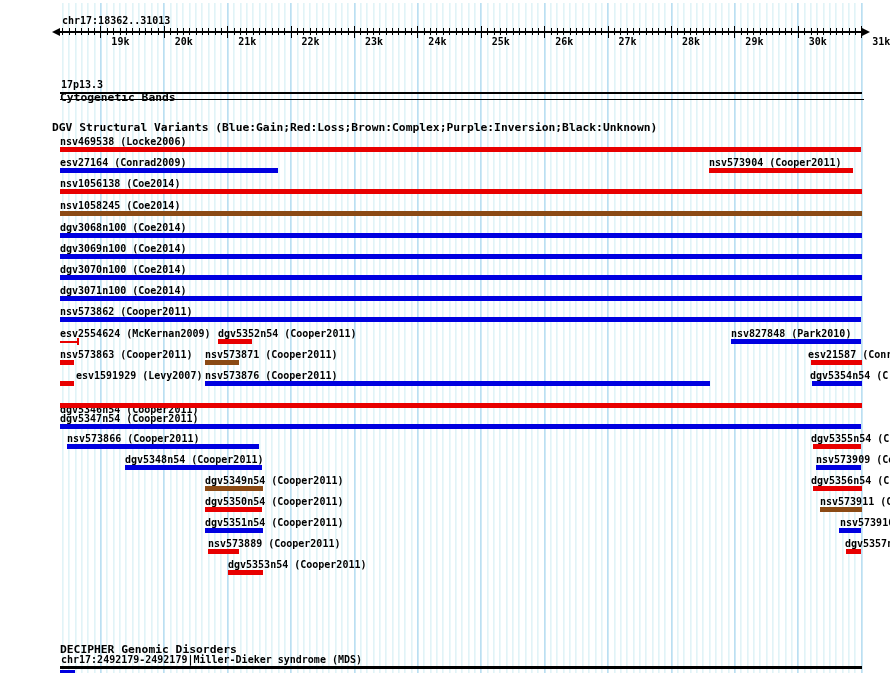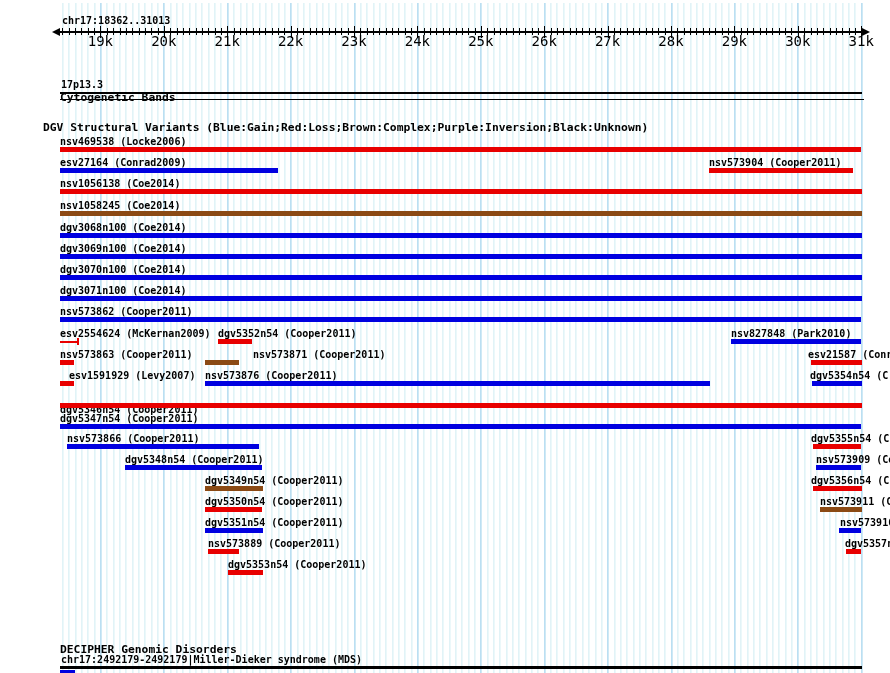--- a/index.html
+++ b/index.html
@@ -8,21 +8,21 @@
   .stripes{position:absolute;left:61px;top:3px;width:804px;height:670px;
     background-image:
       repeating-linear-gradient(90deg,#a3d2ee 0 1px,transparent 1px 63.394px),
       repeating-linear-gradient(90deg,#cdecf2 0 1px,transparent 1px 6.3394px);
     background-position:39.4px 0,1.4px 0;}
   .lbl{position:absolute;font-size:10px;line-height:11px;font-weight:bold;white-space:pre;}
   .title{position:absolute;font-size:11.3px;line-height:13px;font-weight:bold;white-space:pre;}
   .bar{position:absolute;height:5px;}
   .hline{position:absolute;background:#000;}
   .tick{position:absolute;width:1px;background:#000;}
-  .tick-label{position:absolute;font-size:14px;line-height:11px;font-weight:normal;transform:translateX(-50%);white-space:pre;}
+  .tick-label{position:absolute;font-size:10px;line-height:11px;font-weight:bold;transform:translateX(-50%);white-space:pre;margin-left:20px;}
   .arrow-l{position:absolute;width:0;height:0;border-top:4px solid transparent;border-bottom:4px solid transparent;border-right:8px solid #000;}
   .arrow-r{position:absolute;width:0;height:0;border-top:4px solid transparent;border-bottom:4px solid transparent;border-left:8px solid #000;}
 </style>
 </head>
 <body>
 
 <div class="screen">
   <div class="stripes"></div>
 
   <div class="lbl" style="left:62px;top:15px;">chr17:18362..31013</div>
@@ -185,21 +185,21 @@
       <div class="tick-label" style="left: 861.2px; top: 36px;">31k</div>
     </div>
 
   <div class="title" style="left:60px;top:67px;margin-top:24px;">Cytogenetic Bands</div>
   <div class="lbl" style="left:61px;top:79px;">17p13.3</div>
   <div id="cyto-track">
       <div style="position: absolute; left: 60px; top: 92px; width: 802px; height: 2px; background: rgb(0, 0, 0);"></div>
     </div>
   <div class="hline" style="left:60px;top:99px;width:804px;height:1px;"></div>
 
-  <div class="title" style="left:43px;top:121px;">DGV Structural Variants (Blue:Gain;Red:Loss;Brown:Complex;Purple:Inversion;Black:Unknown)</div>
+  <div class="title" style="left:52px;top:121px;">DGV Structural Variants (Blue:Gain;Red:Loss;Brown:Complex;Purple:Inversion;Black:Unknown)</div>
   <div id="dgv-rows">
       <div class="lbl" style="left: 60px; top: 136px;">nsv469538 (Locke2006)</div>
       <div class="bar" style="left: 60px; top: 147px; width: 801.2px; background: rgb(232, 0, 0);"></div>
       <div class="lbl" style="left: 60px; top: 157px;">esv27164 (Conrad2009)</div>
       <div class="bar" style="left: 60px; top: 168px; width: 217.9px; background: rgb(0, 0, 224);"></div>
       <div class="lbl" style="left: 709px; top: 157px;">nsv573904 (Cooper2011)</div>
       <div class="bar" style="left: 709px; top: 168px; width: 143.9px; background: rgb(232, 0, 0);"></div>
       <div class="lbl" style="left: 60px; top: 178px;">nsv1056138 (Coe2014)</div>
       <div class="bar" style="left: 60px; top: 189px; width: 802px; background: rgb(232, 0, 0);"></div>
       <div class="lbl" style="left: 60px; top: 200px; text-align: center;">nsv1058245 (Coe2014)</div>
@@ -216,25 +216,25 @@
       <div class="bar" style="left: 60px; top: 317px; width: 801.2px; background: rgb(0, 0, 224);"></div>
       <div class="lbl" style="left: 60px; top: 328px;">esv2554624 (McKernan2009)</div>
       <div style="position: absolute; left: 60px; top: 341px; width: 17.9px; height: 2px; background: rgb(232, 0, 0);"></div>
       <div style="position: absolute; left: 76.9px; top: 338px; width: 2px; height: 7px; background: rgb(232, 0, 0);"></div>
       <div class="lbl" style="left: 218px; top: 328px;">dgv5352n54 (Cooper2011)</div>
       <div class="bar" style="left: 217.7px; top: 339px; width: 34.2px; background: rgb(232, 0, 0);"></div>
       <div class="lbl" style="left: 731px; top: 328px;">nsv827848 (Park2010)</div>
       <div class="bar" style="left: 731.2px; top: 339px; width: 130px; background: rgb(0, 0, 224);"></div>
       <div class="lbl" style="left: 60px; top: 349px;">nsv573863 (Cooper2011)</div>
       <div class="bar" style="left: 60px; top: 360px; width: 13.8px; background: rgb(232, 0, 0);"></div>
-      <div class="lbl" style="left: 205px; top: 349px; margin-left: 48px;">nsv573871 (Cooper2011)</div>
+      <div class="lbl" style="left: 205px; top: 349px;">nsv573871 (Cooper2011)</div>
       <div class="bar" style="left: 205px; top: 360px; width: 34.2px; background: rgb(139, 74, 20);"></div>
       <div class="lbl" style="left: 808px; top: 349px;">esv21587 (Conr</div>
       <div class="bar" style="left: 811.1px; top: 360px; width: 50.9px; background: rgb(232, 0, 0);"></div>
-      <div class="lbl" style="left: 69px; top: 370px;">esv1591929 (Levy2007)</div>
+      <div class="lbl" style="left: 76px; top: 370px;">esv1591929 (Levy2007)</div>
       <div class="bar" style="left: 60px; top: 381px; width: 13.8px; background: rgb(232, 0, 0);"></div>
       <div class="lbl" style="left: 205px; top: 370px;">nsv573876 (Cooper2011)</div>
       <div class="bar" style="left: 205px; top: 381px; width: 505.3px; background: rgb(0, 0, 224);"></div>
       <div class="lbl" style="left: 810px; top: 370px; text-align: right;">dgv5354n54 (C</div>
       <div class="bar" style="left: 812.4px; top: 381px; width: 49.6px; background: rgb(0, 0, 224);"></div>
       <div class="lbl" style="left: 60px; top: 392px; margin-top: 12px;">dgv5346n54 (Cooper2011)</div>
       <div class="bar" style="left: 60px; top: 403px; width: 802px; background: rgb(232, 0, 0);"></div>
       <div class="lbl" style="left: 60px; top: 413px;">dgv5347n54 (Cooper2011)</div>
       <div class="bar" style="left: 60px; top: 424px; width: 801.2px; background: rgb(0, 0, 224);"></div>
       <div class="lbl" style="left: 67px; top: 433px;">nsv573866 (Cooper2011)</div>

